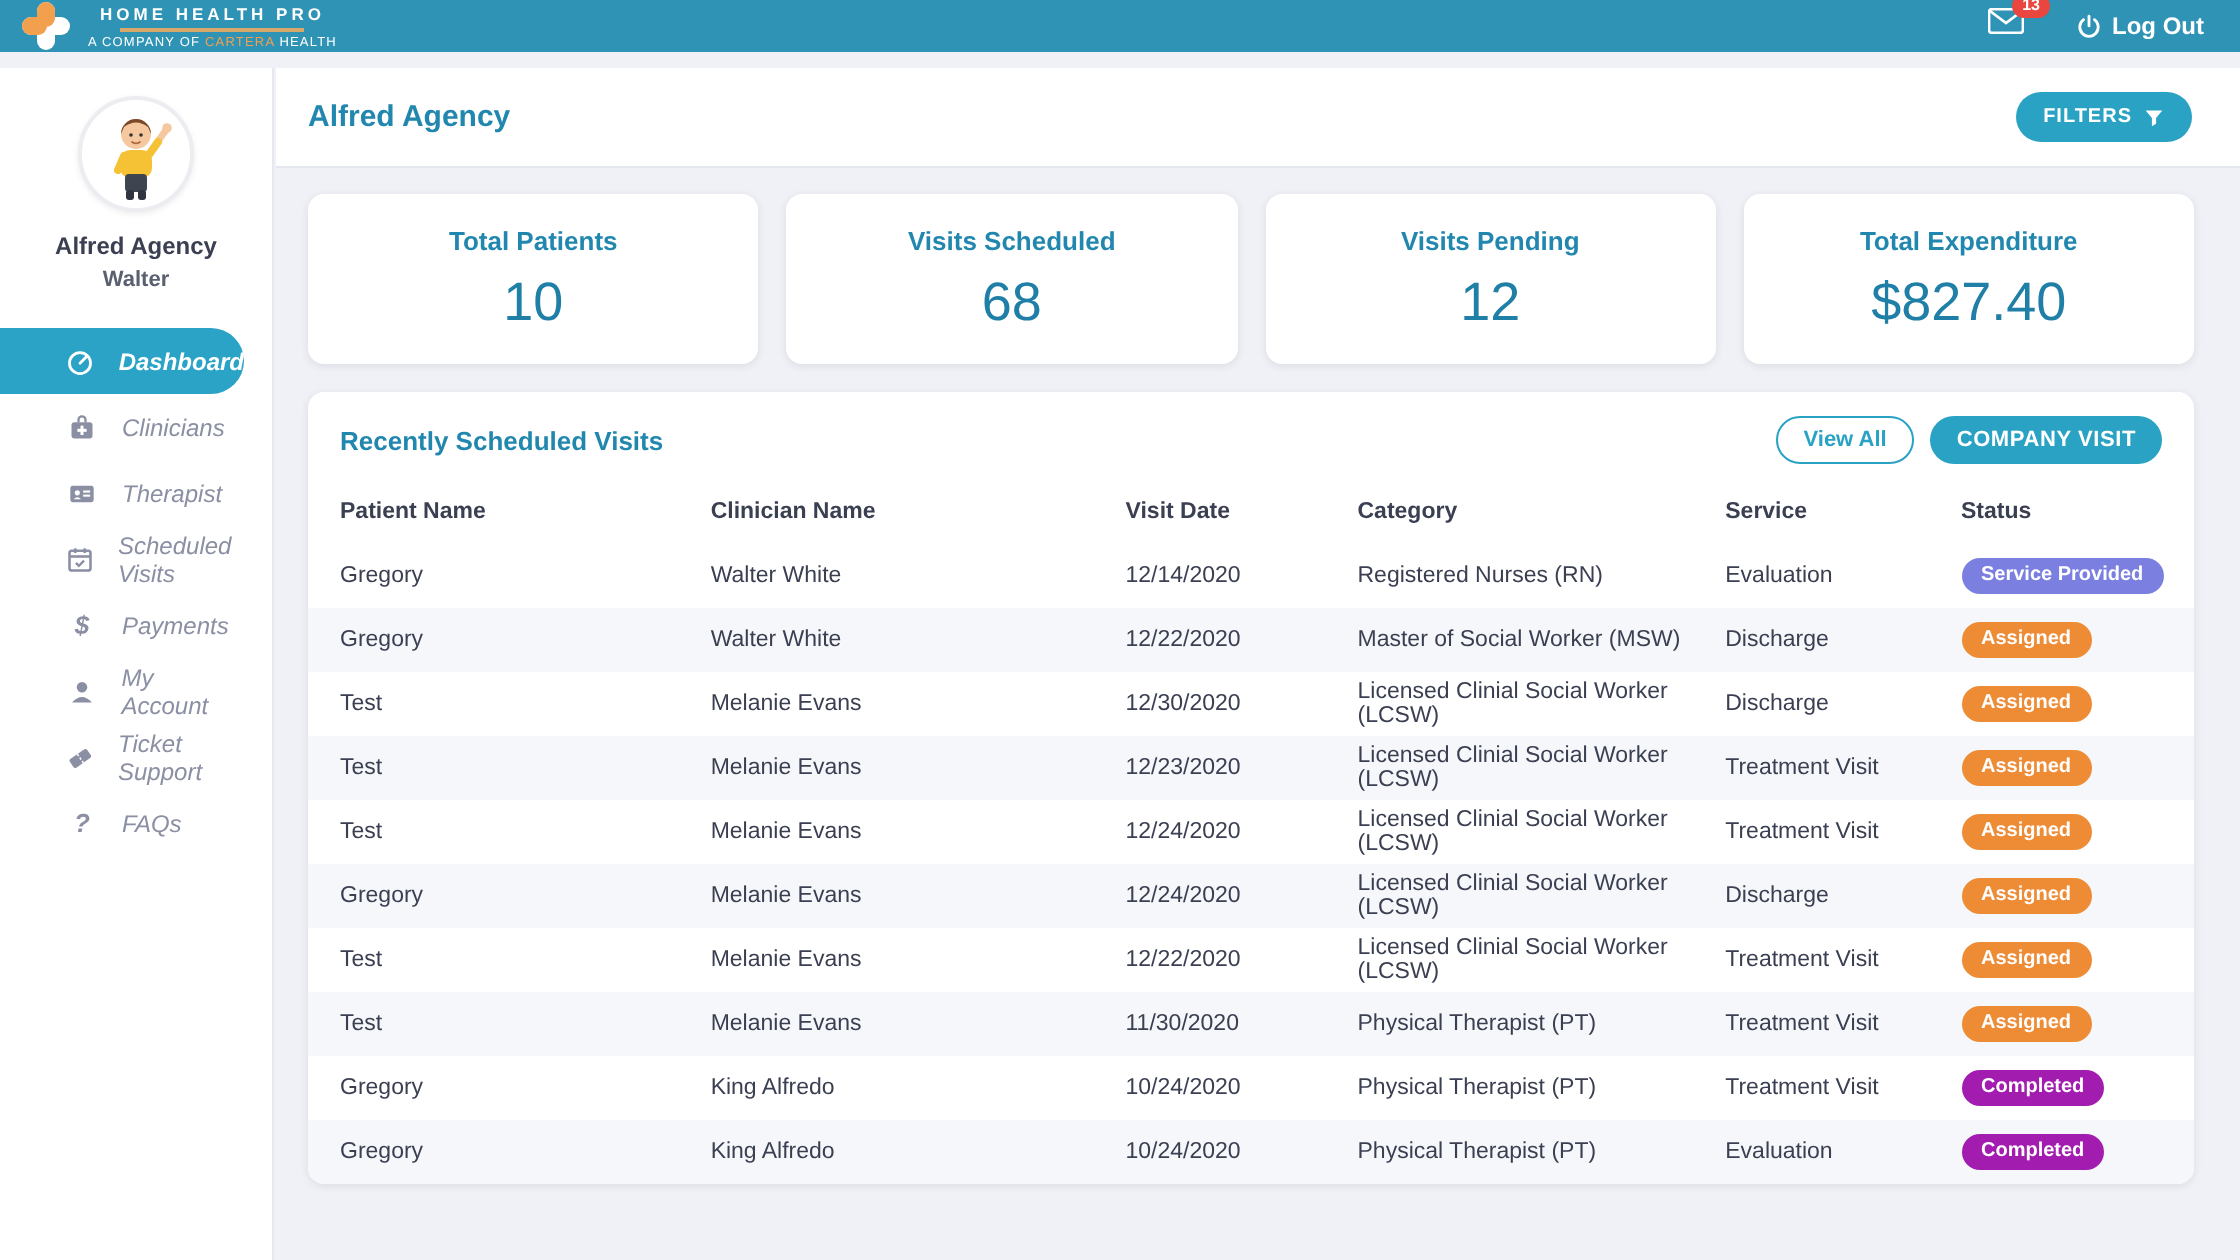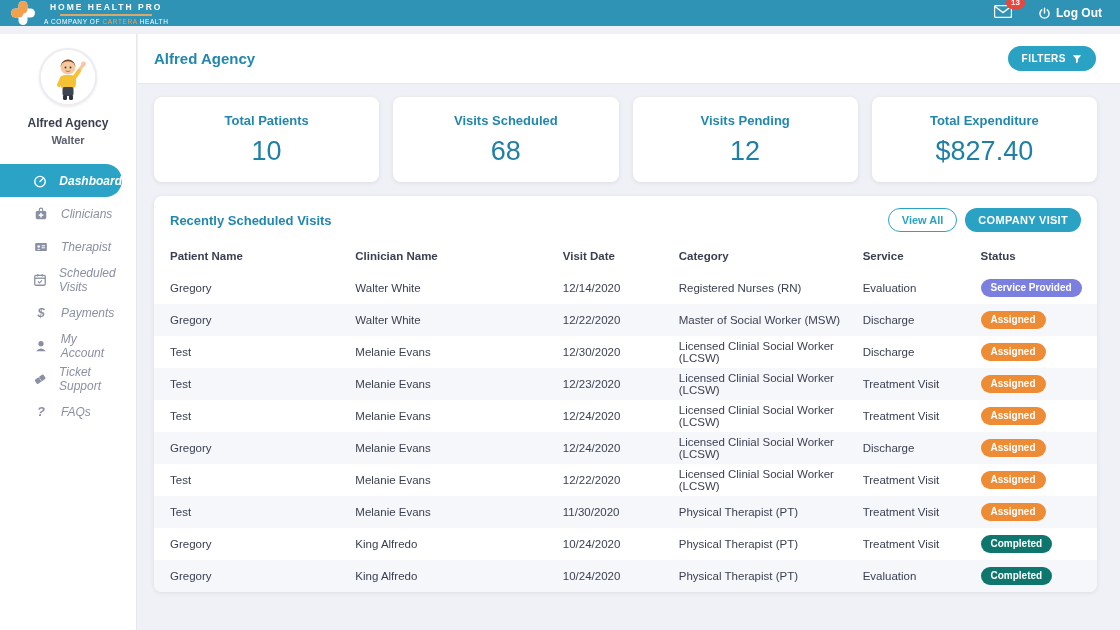--- a/index.html
+++ b/index.html
@@ -79,21 +79,21 @@
   th { text-align:left; font-size:11.5px; font-weight:bold; color:#3A3F51;
     padding:8px 8px 10px 8px; }
   td { font-size:11.5px; color:#3A3F51; padding:0 8px; height:32px; }
   th:first-child, td:first-child { padding-left:16px; }
   tbody tr:nth-child(even) { background:#F6F7FB; }
   .col-patient{width:20.5%}.col-clin{width:22%}.col-date{width:12.3%}
   .col-cat{width:19.5%}.col-svc{width:12.5%}.col-status{width:13.2%}
   .badge { display:inline-block; color:#fff; font-size:10px; font-weight:bold;
     border-radius:11px; padding:4px 10px; line-height:1; white-space:nowrap; }
   .badge-assigned { background:#EE8B35; }
-  .badge-completed { background:#0f766e; }
+  .badge-completed { background:#a21caf; }
   .badge-provided { background:#7B80E0; }
 </style>
 </head>
 <body>
 
 <div class="topbar">
   <div class="logo-wrap">
     <svg class="logo-mark" viewBox="0 0 26 26">
       <rect x="8.5" y="1" width="9" height="24" rx="4.5" fill="#ffffff"></rect>
       <rect x="1" y="8.5" width="24" height="9" rx="4.5" fill="#ffffff"></rect>

